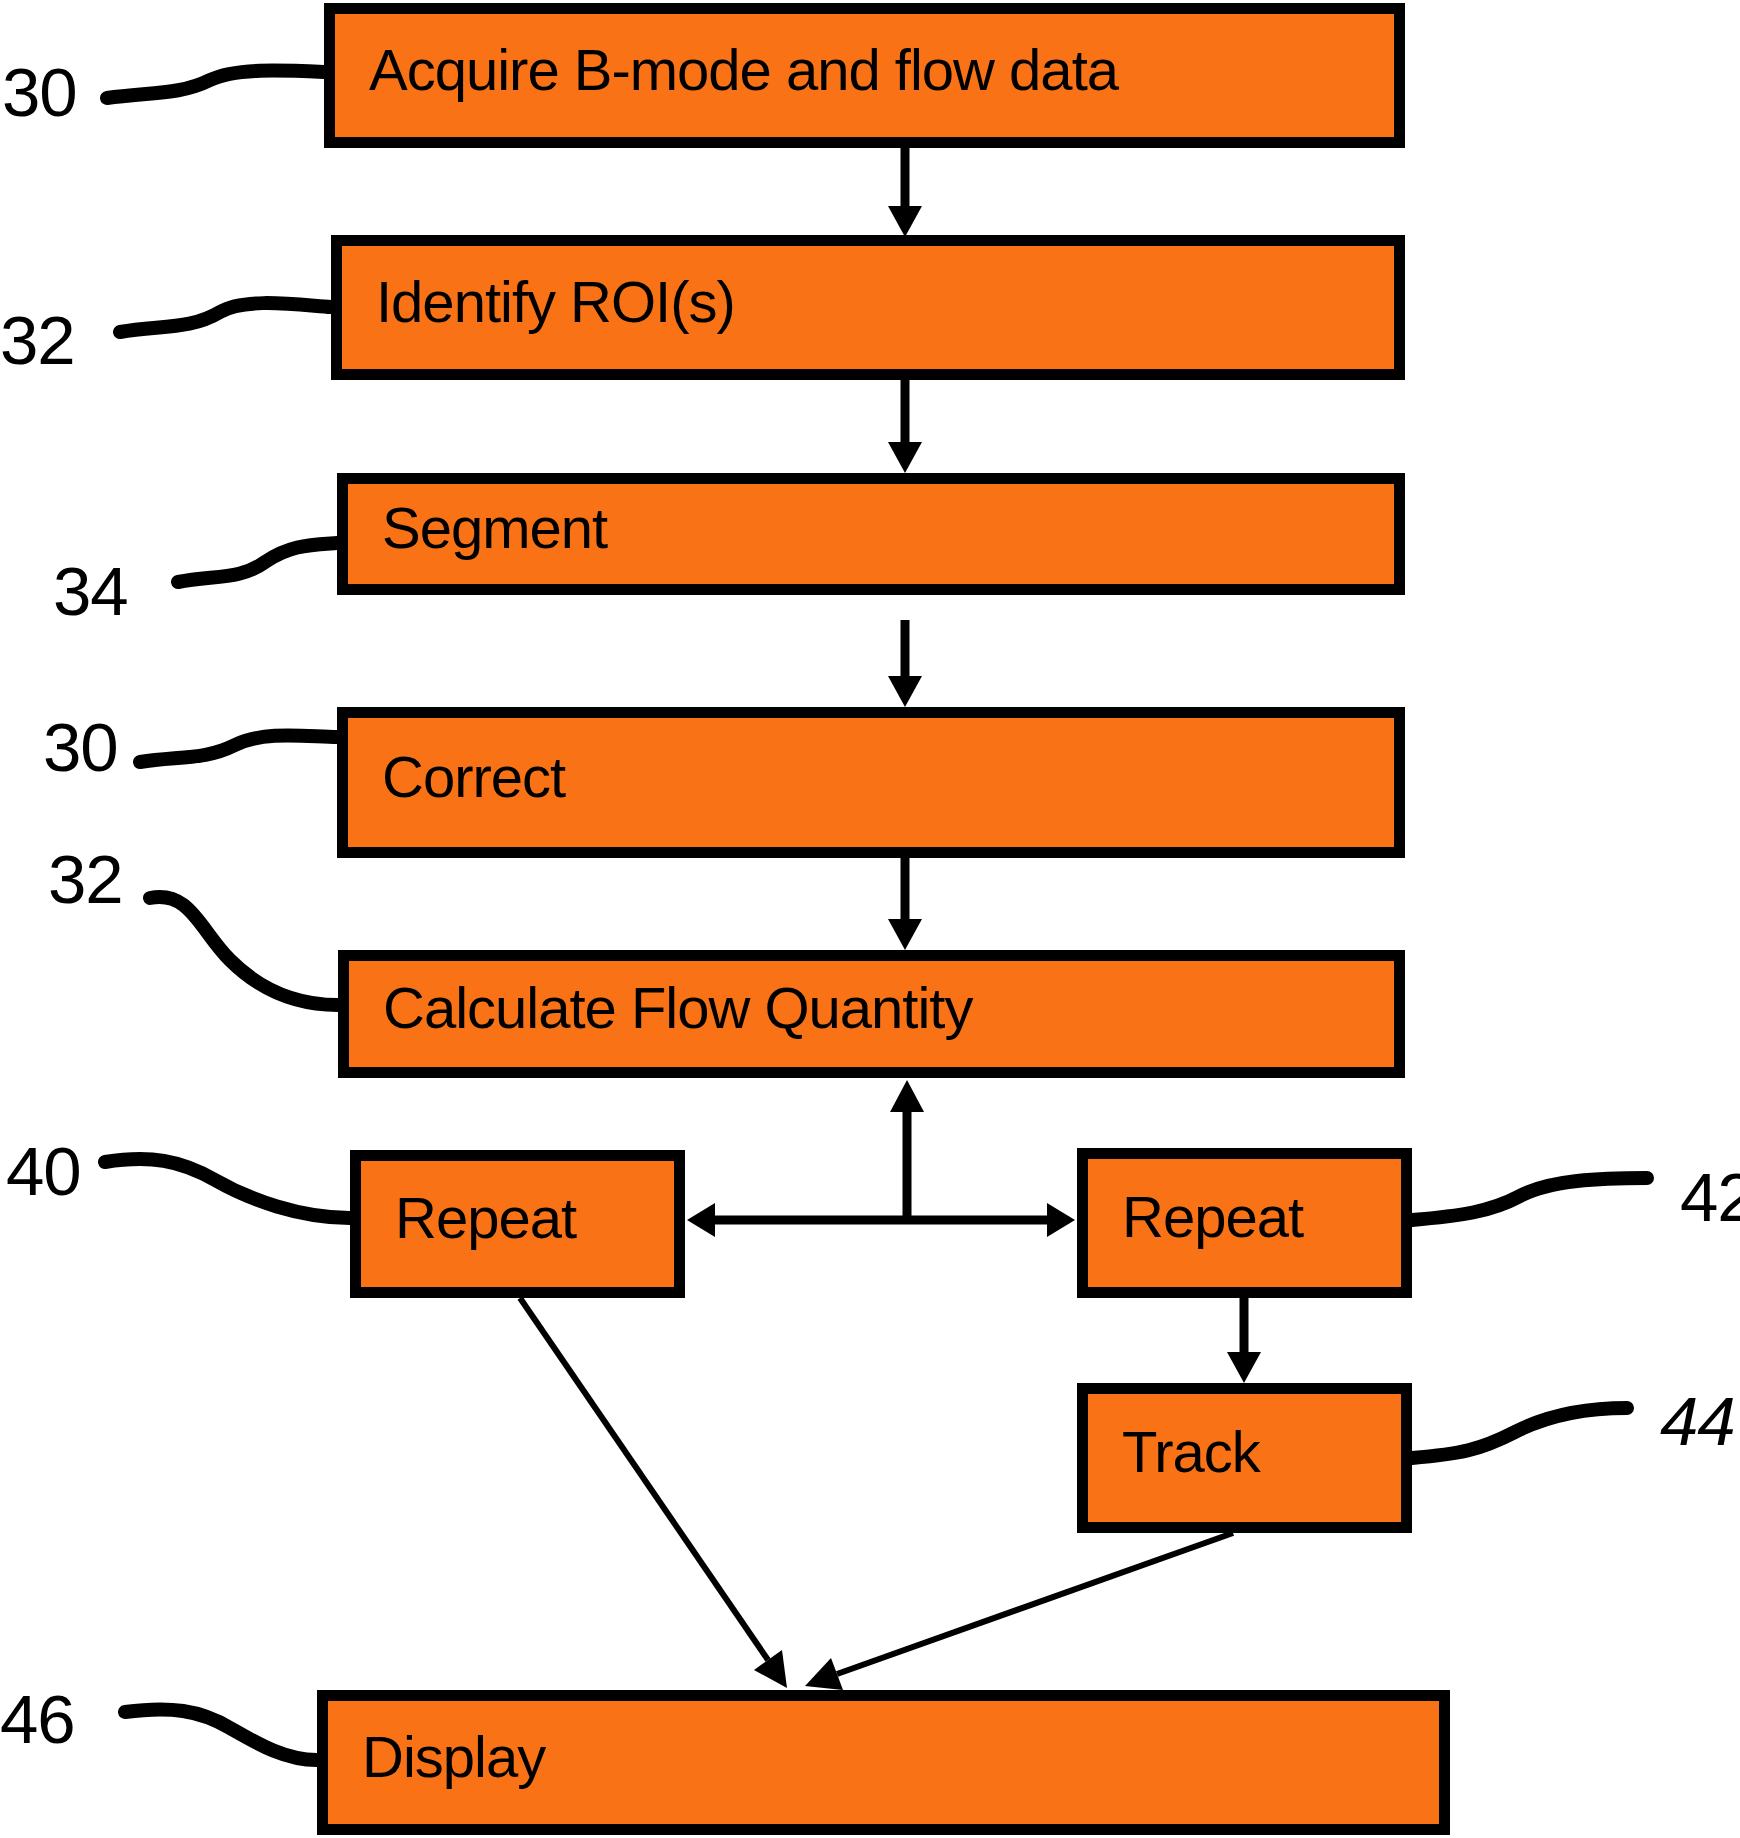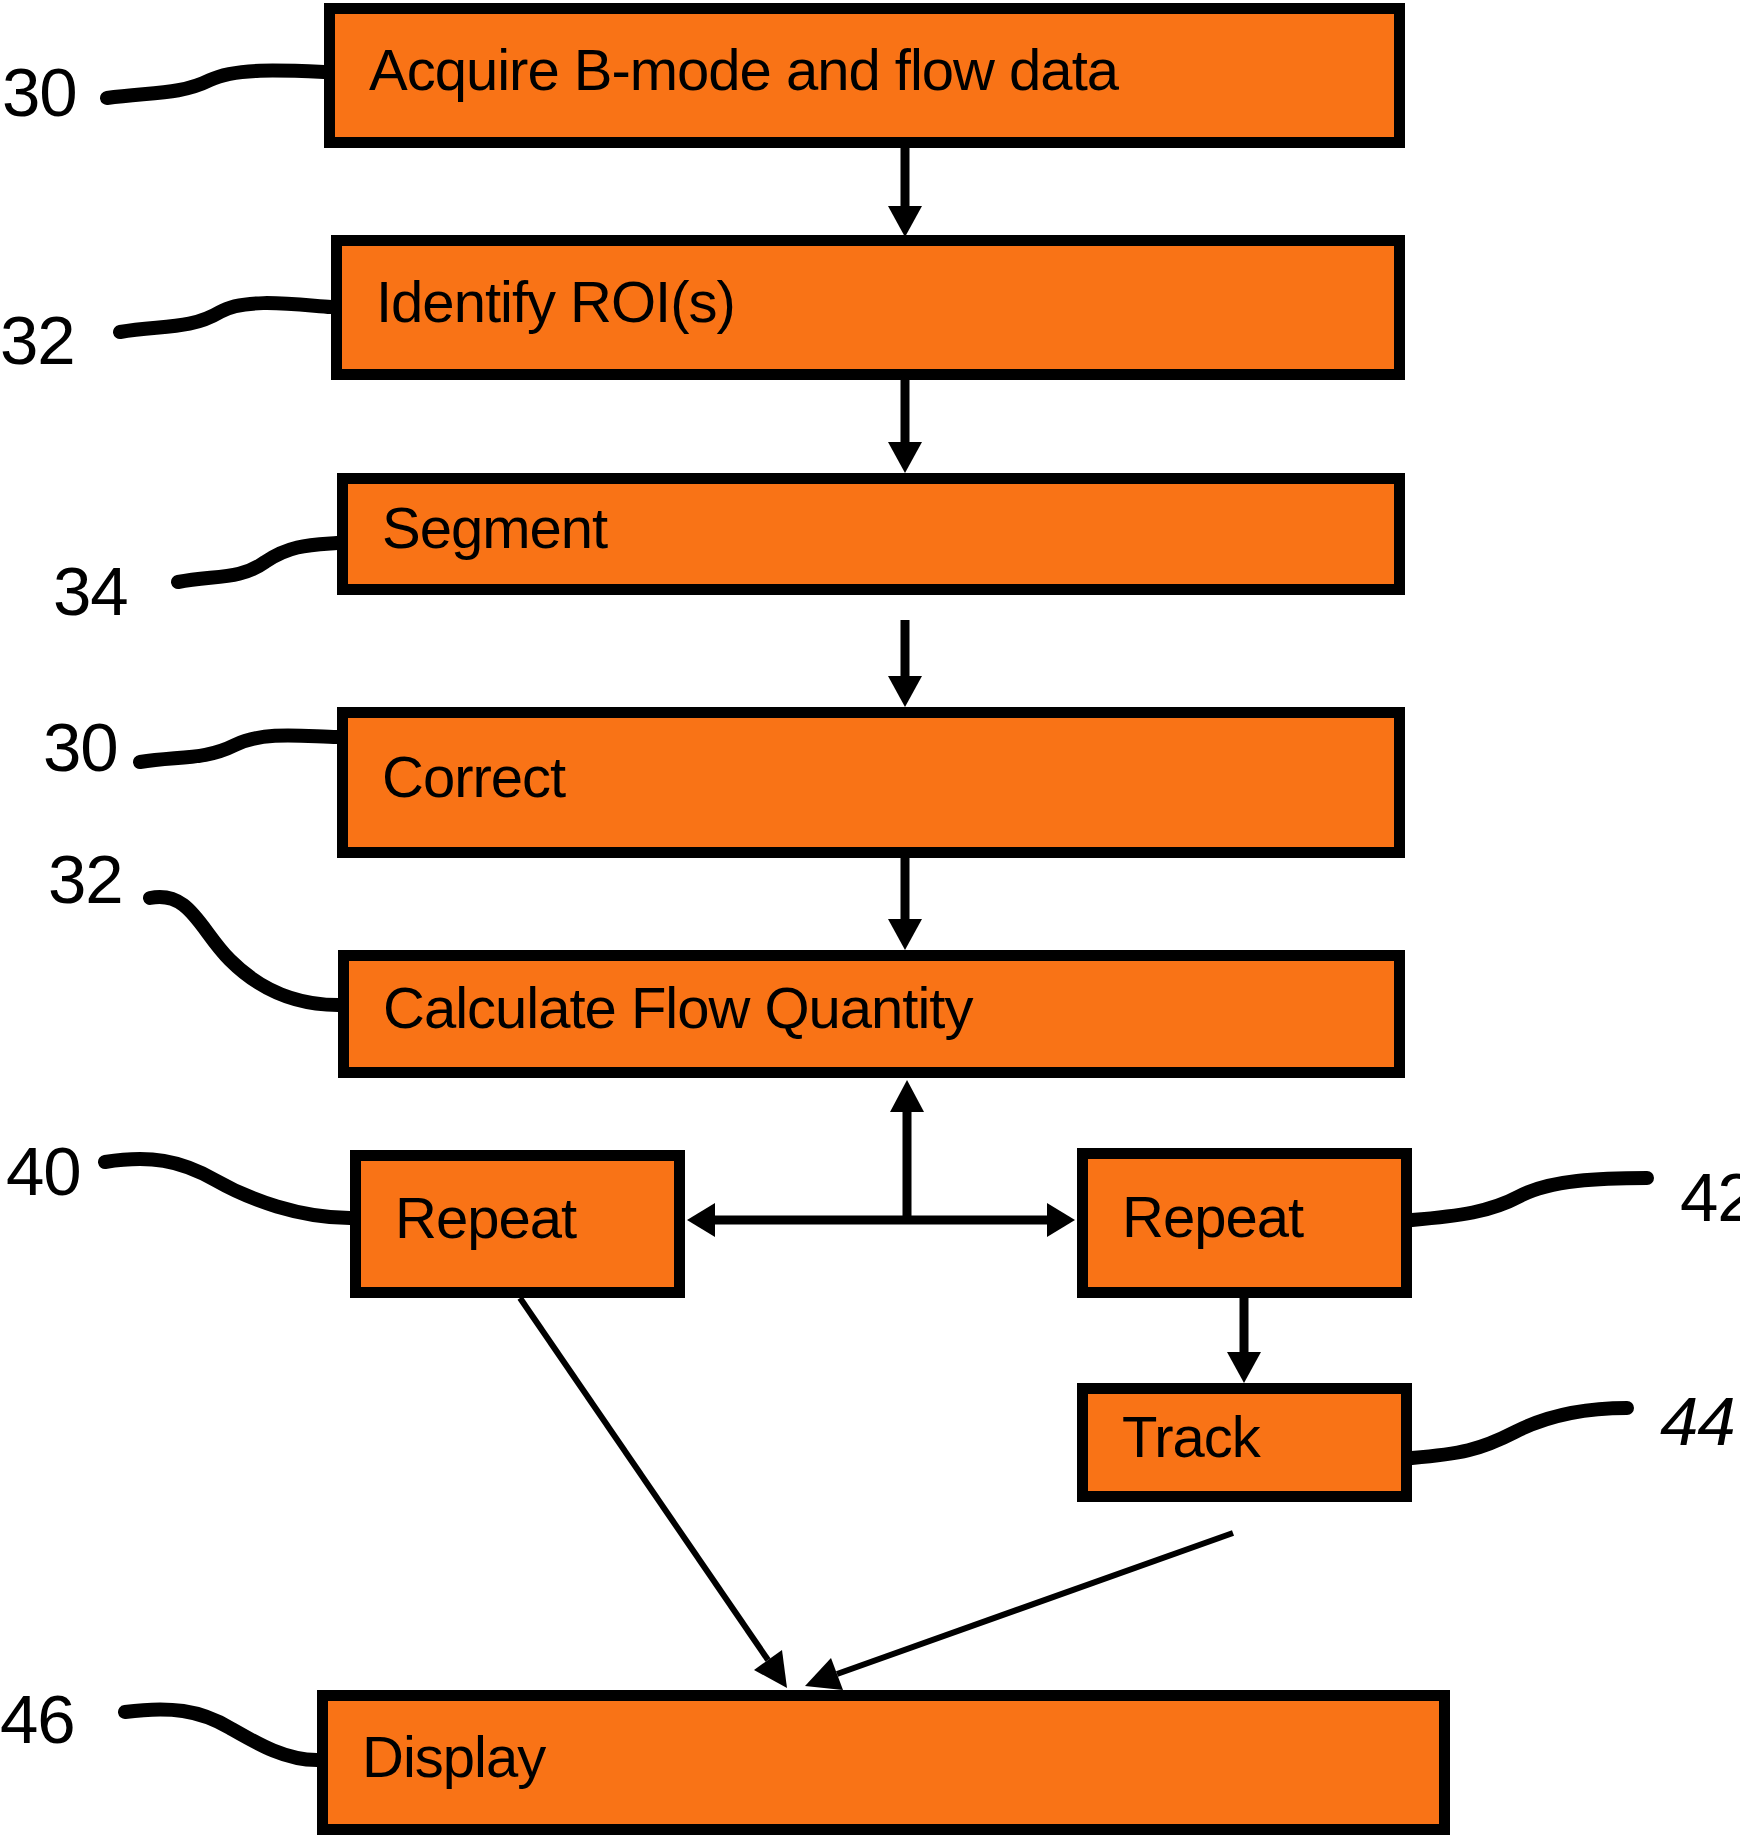--- a/index.html
+++ b/index.html
@@ -41,21 +41,21 @@
     letter-spacing: -1px;
     white-space: nowrap;
   }
   #box-acquire      { left: 324px;  top: 3px;    width: 1081px; height: 145px; }
   #box-identify     { left: 331px;  top: 235px;  width: 1074px; height: 145px; }
   #box-segment      { left: 337px;  top: 473px;  width: 1068px; height: 122px; }
   #box-correct      { left: 337px;  top: 707px;  width: 1068px; height: 151px; }
   #box-calculate    { left: 338px;  top: 950px;  width: 1067px; height: 128px; }
   #box-repeat-left  { left: 350px;  top: 1150px; width: 335px;  height: 148px; }
   #box-repeat-right { left: 1077px; top: 1148px; width: 335px;  height: 150px; }
-  #box-track        { left: 1077px; top: 1383px; width: 335px;  height: 119px; }
+  #box-track        { left: 1077px; top: 1383px; width: 335px;  height: 150px; }
   #box-display      { left: 317px;  top: 1690px; width: 1133px; height: 145px; }
   #ref-30 { left: 2px;    top: 62px; }
   #ref-32 { left: 0px;    top: 310px; }
   #ref-34 { left: 53px;   top: 561px; }
   #ref-36 { left: 43px;   top: 717px; }
   #ref-38 { left: 48px;   top: 849px; }
   #ref-40 { left: 6px;    top: 1141px; }
   #ref-42 { left: 1680px; top: 1167px; }
   #ref-44 { left: 1660px; top: 1391px; font-style: italic; }
   #ref-46 { left: 0px;    top: 1689px; text-align: right; }

